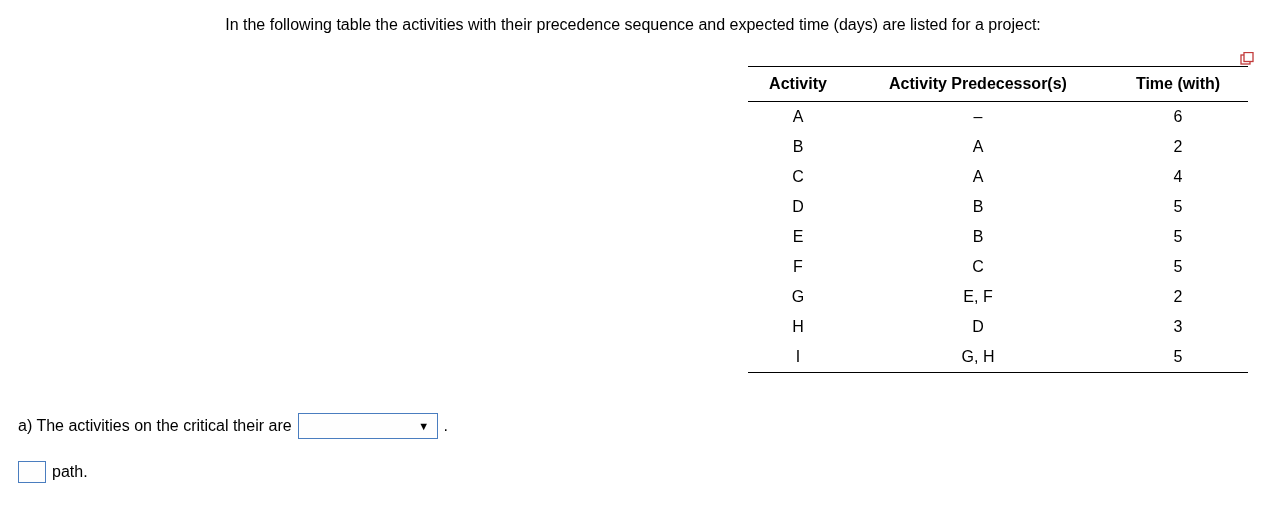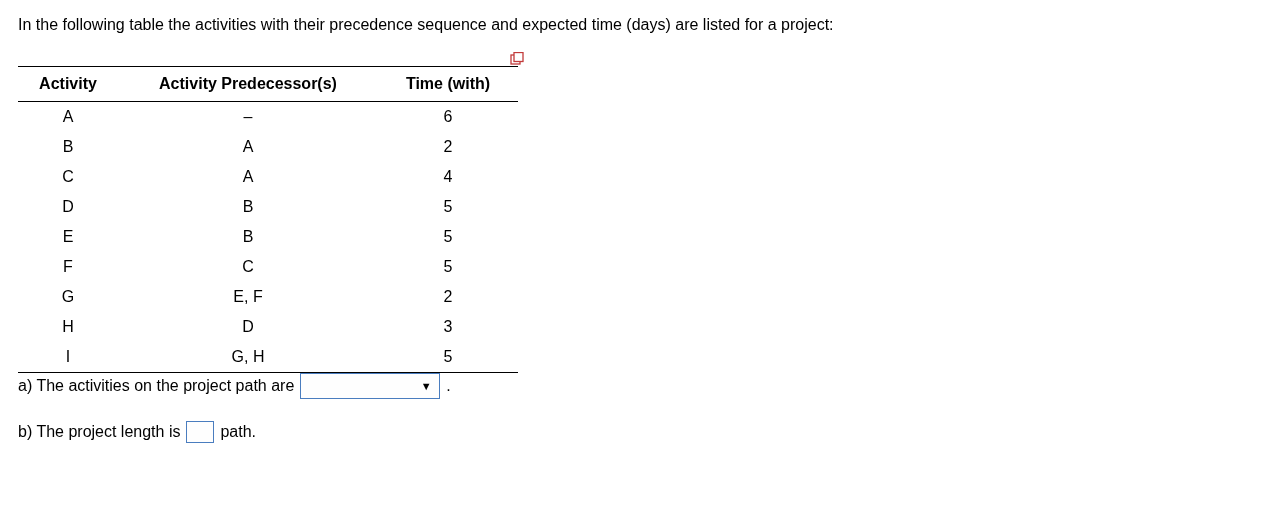--- a/index.html
+++ b/index.html
@@ -11,25 +11,27 @@
       font-family: Arial, Helvetica, sans-serif;
       font-size: 16px;
       color: #000;
       padding: 14px 18px;
       background: #fff;
       width: 1266px;
     }
     .intro {
       margin-bottom: 30px;
       line-height: 1.4;
+      text-align: center;
     }
     .table-wrapper {
       display: flex;
-      justify-content: flex-start;
+      justify-content: flex-end;
       position: relative;
+      margin-bottom: 40px;
     }
     .table-container {
       position: relative;
     }
     .popout-icon {
       position: absolute;
       top: -14px;
       right: -6px;
       width: 14px;
       height: 14px;
@@ -164,24 +166,23 @@
             <td>I</td>
             <td>G, H</td>
             <td>5</td>
           </tr>
         </tbody>
     </table>
   </div>
 </div>
 
 <div class="question-row">
-  <span>a) The activities on the project path are</span>
+  <span>a) The activities on the critical their are</span>
   <span class="combo-select">
     <span class="dropdown-arrow">▼</span>
   </span>
   <span>.</span>
 </div>
 
 <div class="question-row">
-  <span>b) The project length is</span>
   <span class="num-input"></span>
   <span>path.</span>
 </div>
 
 </body></html>

